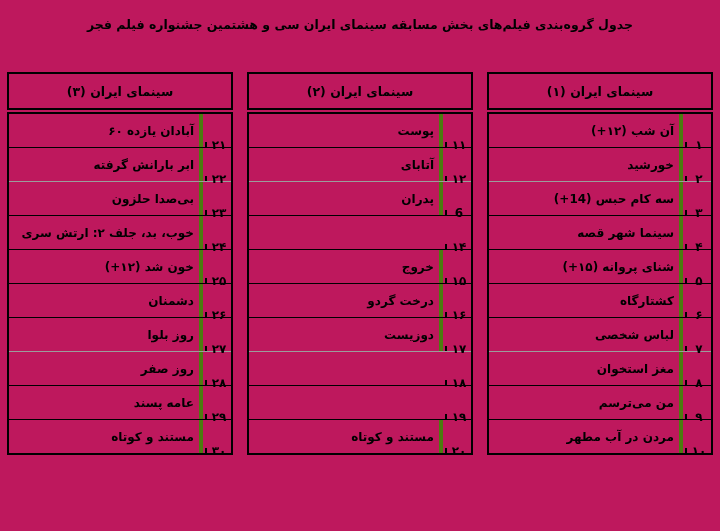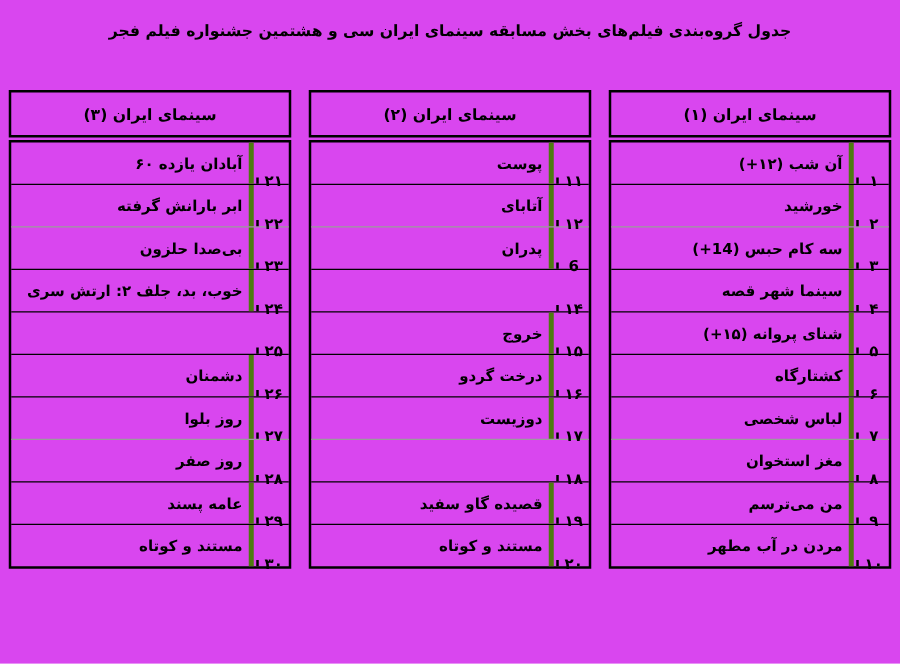--- a/index.html
+++ b/index.html
@@ -1,19 +1,19 @@
 <!DOCTYPE html>
 <html lang="fa"><head>
 <meta charset="utf-8">
 <style>
   html,body { margin:0; padding:0; background:#fff; }
   .page {
     position:relative;
     width:720px; height:531px;
-    background:#d946ef;
+    background:#be185d;
     font-family:"DejaVu Sans", sans-serif;
     font-weight:bold;
     color:#000;
     overflow:hidden;
   }
   .title {
     margin-top:16px;
     text-align:center;
     direction:rtl;
     font-size:12.5px;
@@ -156,21 +156,20 @@
           </div>
           <div class="row">
             <div class="num">۱۷</div>
             <div class="name">دوزیست</div>
           </div>
           <div class="row">
             <div class="num">۱۸</div>
           </div>
           <div class="row">
             <div class="num">۱۹</div>
-            <div class="name">قصیده گاو سفید</div>
           </div>
           <div class="row">
             <div class="num">۲۰</div>
             <div class="name">مستند و کوتاه</div>
           </div>
         </div>
     </section>
 
     <section class="tbl">
       <div class="thead">سینمای ایران (۳)</div>
@@ -186,20 +185,21 @@
           <div class="row">
             <div class="num">۲۳</div>
             <div class="name">بی‌صدا حلزون</div>
           </div>
           <div class="row">
             <div class="num">۲۴</div>
             <div class="name">خوب، بد، جلف ۲: ارتش سری</div>
           </div>
           <div class="row">
             <div class="num">۲۵</div>
+            <div class="name">خون شد (۱۲+)</div>
           </div>
           <div class="row">
             <div class="num">۲۶</div>
             <div class="name">دشمنان</div>
           </div>
           <div class="row">
             <div class="num">۲۷</div>
             <div class="name">روز بلوا</div>
           </div>
           <div class="row">

